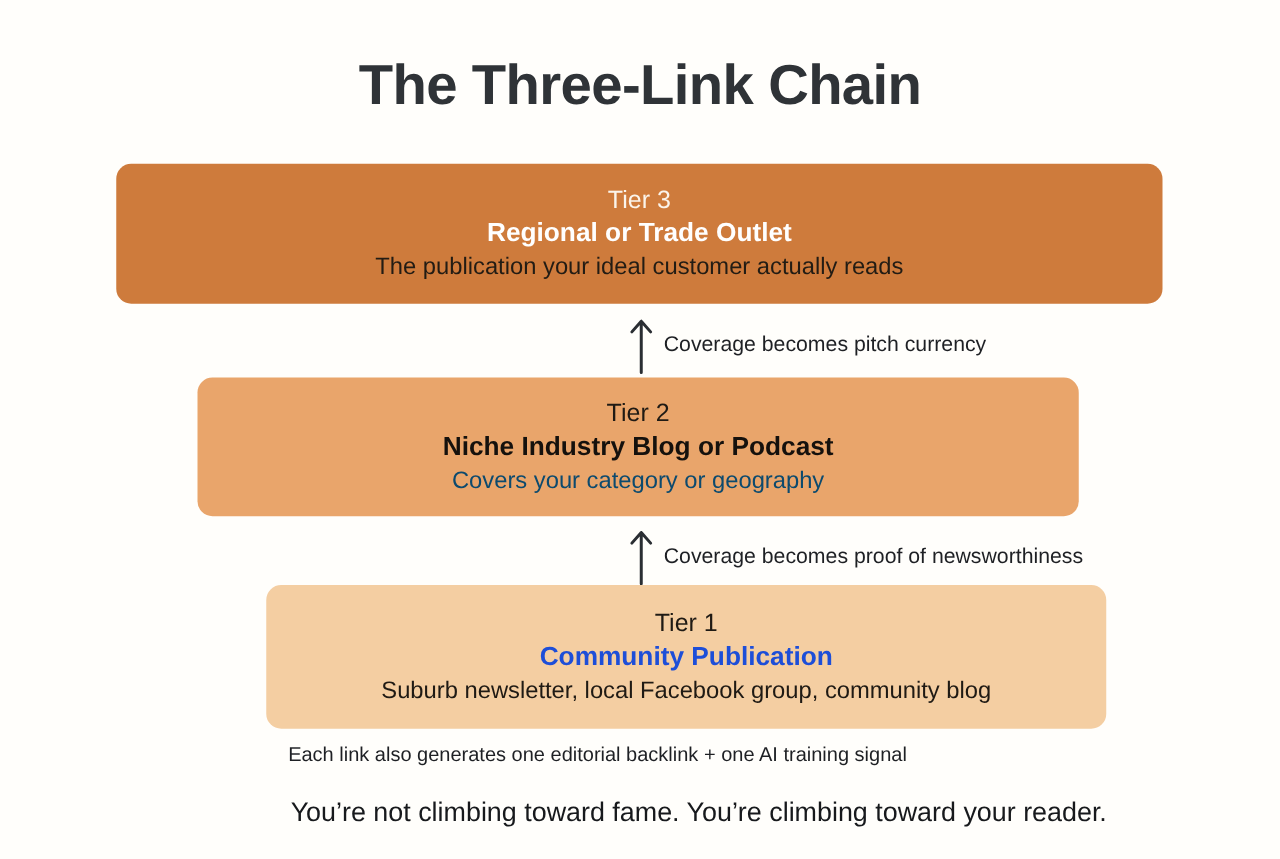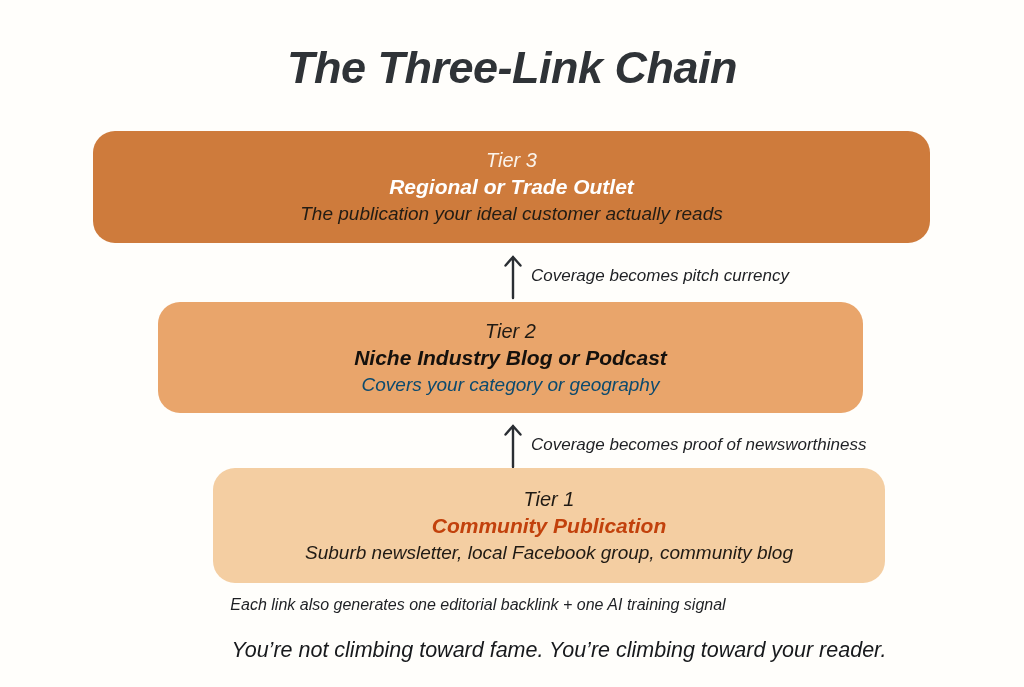--- a/index.html
+++ b/index.html
@@ -23,21 +23,21 @@
     letter-spacing: -0.5px;
     color: #2F3337;
   }
   .tier {
     position: absolute;
     display: flex;
     flex-direction: column;
     align-items: center;
     justify-content: center;
     gap: 4px;
-    border-radius: 22px;
+    border-radius: 12px;
     text-align: center;
   }
   .tier-top    { left: 93px;  top: 131px; width: 837px; height: 112px; }
   .tier-middle { left: 158px; top: 302px; width: 705px; height: 111px; }
   .tier-bottom { left: 213px; top: 468px; width: 672px; height: 115px; }
   .tier-label { font-size: 20px; font-weight: 400; line-height: 1.1; }
   .tier-name  { font-size: 21px; font-weight: 700; line-height: 1.15; }
   .tier-desc  { font-size: 19px; font-weight: 400; line-height: 1.15; }
   .connector {
     position: absolute;
@@ -77,21 +77,21 @@
     width: 100%;
     text-align: center;
     font-size: 21.5px;
     color: #17191C;
     padding-left: 47px;
   }
 </style>
 </head>
 <body>
 
-<div class="canvas" style="background: rgb(255, 254, 251); font-style: italic;">
+<div class="canvas" style="background: rgb(255, 254, 251);">
 
   <h1 class="page-title" style="color: rgb(47, 51, 55);">The Three-Link Chain</h1>
 
   <section class="tier tier-top" style="background: rgb(206, 123, 60);">
     <div class="tier-label" style="color: rgb(251, 244, 235);">Tier 3</div>
     <div class="tier-name" style="color: rgb(255, 255, 255);">Regional or Trade Outlet</div>
     <div class="tier-desc" style="color: rgb(34, 28, 20);">The publication your ideal customer actually reads</div>
   </section>
 
   <div class="connector connector-1">
@@ -109,21 +109,21 @@
 
   <div class="connector connector-2">
     <svg class="arrow" width="22" height="48" viewBox="0 0 22 48">
       <path d="M11 46 L11 5 M11 5 L3.5 13.5 M11 5 L18.5 13.5" fill="none" stroke="#2A2E33" stroke-width="2.4" stroke-linecap="round" stroke-linejoin="round"></path>
     </svg>
     <span class="connector-label">Coverage becomes proof of newsworthiness</span>
   </div>
 
   <section class="tier tier-bottom" style="background: rgb(244, 206, 162);">
     <div class="tier-label" style="color: rgb(31, 26, 20);">Tier 1</div>
-    <div class="tier-name" style="color: #c2410c;">Community Publication</div>
+    <div class="tier-name" style="color: #1d4ed8;">Community Publication</div>
     <div class="tier-desc" style="color: rgb(31, 26, 20);">Suburb newsletter, local Facebook group, community blog</div>
   </section>
 
   <div class="footnote">Each link also generates one editorial backlink + one AI training signal</div>
 
   <div class="tagline">You’re not climbing toward fame. You’re climbing toward your reader.</div>
 
 </div>
 
 </body></html>

